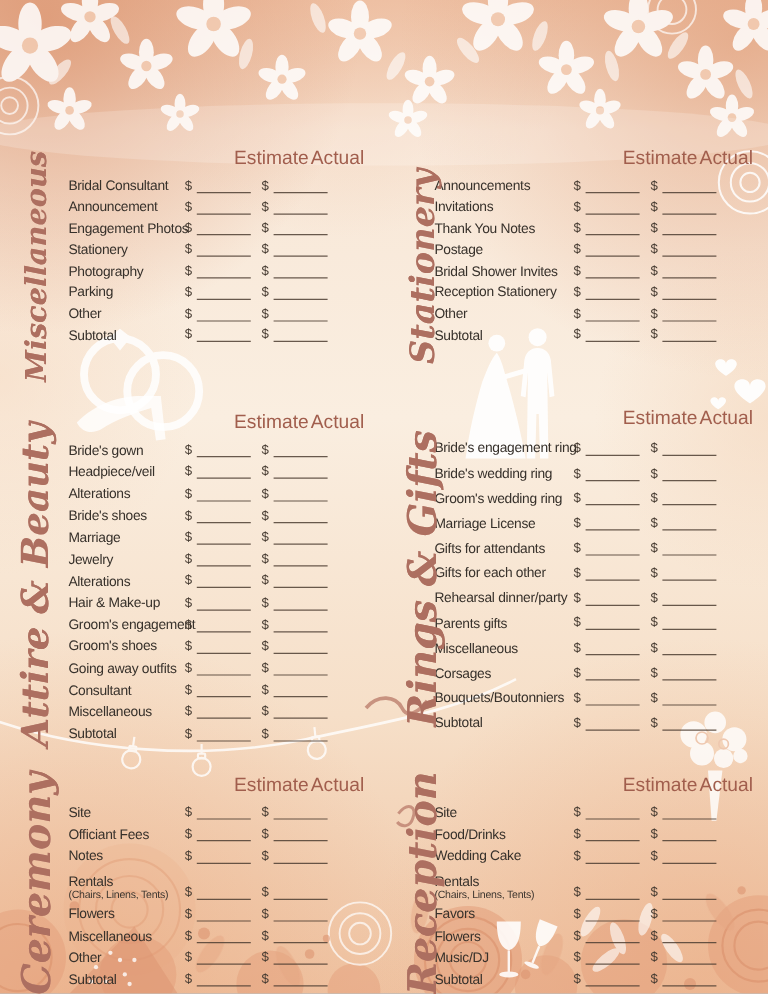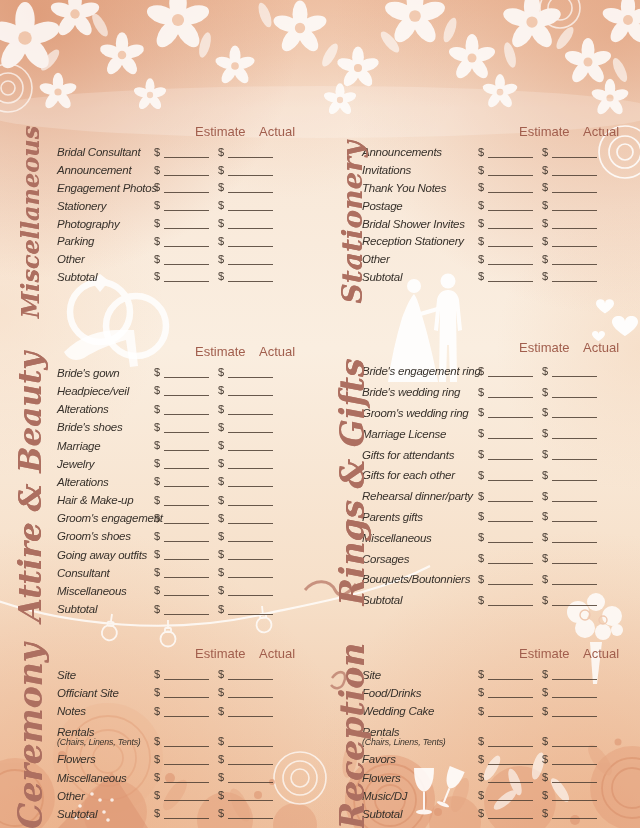--- a/index.html
+++ b/index.html
@@ -48,25 +48,25 @@
   #sec-reception{left:332px;top:646px;width:305px;height:180px;--lw:116px;--rh:18.2px;}
   #sec-misc .side-label span{font-size:24px;}
   #sec-stationery .side-label span{font-size:28px;}
   #sec-attire .side-label span{font-size:31px;}
   #sec-rings .side-label span{font-size:33px;}
   #sec-ceremony .side-label span{font-size:33px;}
   #sec-reception .side-label span{font-size:33px;}
   .sec.left .table{margin-left:47px;}
   .sec.right .table{margin-left:30px;}
   .head{display:grid;grid-template-columns:var(--lw) 64px 64px;margin-bottom:4px;}
-  .col-head{text-align:right;font-size:13px;color:#a15e4d;padding-right:9px;margin-left:41px;}
+  .col-head{text-align:right;font-size:16px;color:#a15e4d;padding-right:9px;margin-left:41px;}
   .col-head.est{grid-column:2;}
   .row{display:grid;grid-template-columns:var(--lw) 64px 64px;height:var(--rh);align-items:end;}
   .row.tall{height:30px;}
-  .lbl{font-size:11.5px;letter-spacing:-0.25px;color:#37312b;line-height:1.08;padding-bottom:2px;white-space:nowrap;font-style:italic;}
+  .lbl{font-size:11.5px;letter-spacing:-0.25px;color:#37312b;line-height:1.08;padding-bottom:2px;white-space:nowrap;}
   .lbl small{display:block;font-size:8.8px;letter-spacing:-0.2px;color:#3d362f;}
   .cell{display:flex;align-items:flex-end;padding-bottom:3px;}
   .dollar{font-style:normal;font-size:11px;color:#473c32;margin-right:4px;line-height:1;}
   .line{flex:1;border-bottom:1.4px solid rgba(78,62,50,.85);margin-right:9px;height:1px;}
 </style>
 </head>
 <body>
 
 <div class="page">
 
@@ -792,21 +792,21 @@
             <span class="cell">
               <i class="dollar">$</i>
               <b class="line"></b>
             </span>
             <span class="cell">
               <i class="dollar">$</i>
               <b class="line"></b>
             </span>
           </div>
           <div class="row">
-            <span class="lbl">Officiant Site</span>
+            <span class="lbl">Officiant Fees</span>
             <span class="cell">
               <i class="dollar">$</i>
               <b class="line"></b>
             </span>
             <span class="cell">
               <i class="dollar">$</i>
               <b class="line"></b>
             </span>
           </div>
           <div class="row">

